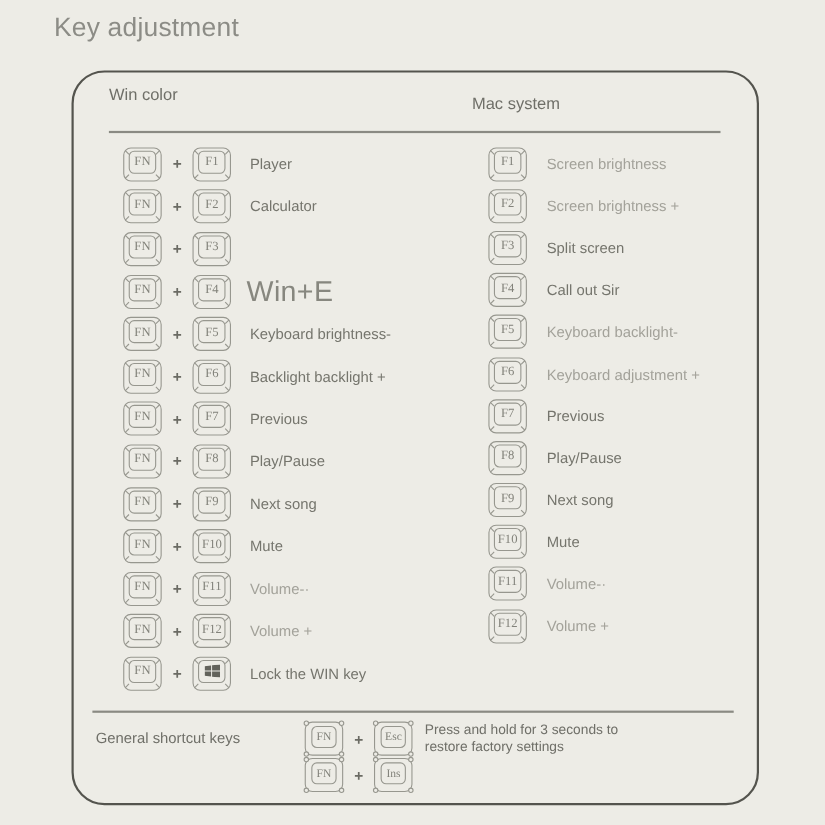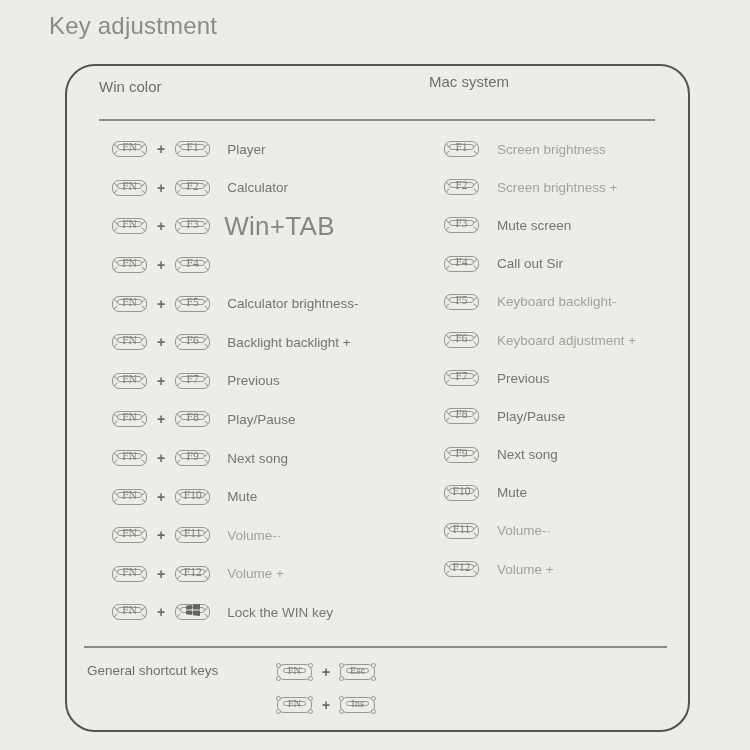--- a/index.html
+++ b/index.html
@@ -21,29 +21,29 @@
     background:var(--bg);
     font-family:"Liberation Sans", sans-serif;
   }
   .title{position:absolute;left:49px;top:12px;font-size:24px;color:var(--title);letter-spacing:0.2px;}
   .panel{
     position:absolute;left:65px;top:64px;width:625px;height:668px;
     border:2px solid var(--panel-border);border-radius:30px;box-sizing:border-box;
   }
   .hdr{position:absolute;font-size:15px;color:var(--header);}
   #hdr-win{left:32px;top:12px;}
-  #hdr-mac{left:362px;top:7px;}
+  #hdr-mac{left:362px;top:20px;}
   .hdr-divider{position:absolute;left:32px;top:53px;width:556px;height:2px;background:var(--divider);}
   .col{position:absolute;}
   #win-col{left:45px;top:64px;}
   #mac-col{left:377px;top:64px;}
   .krow{display:flex;align-items:center;height:38.6px;}
   #mac-col .krow{height:38.2px;}
   
-  .key{position:relative;width:35px;height:16px;border:1.5px solid var(--key-border);
+  .key{position:relative;width:35px;height:31px;border:1.5px solid var(--key-border);
        border-radius:7px;box-sizing:border-box;flex:none;background:transparent;}
   .key-inner{position:absolute;left:4px;right:4px;top:2px;bottom:6px;
        border:1.2px solid var(--key-border);border-radius:5px;
        display:flex;align-items:center;justify-content:center;
        font-family:"Liberation Serif", serif;font-size:11.5px;color:var(--key-text);}
   .tick{position:absolute;width:5px;height:1px;background:var(--key-border);}
   .tick.tl{left:0;top:3px;transform:rotate(45deg);}
   .tick.tr{right:0;top:3px;transform:rotate(-45deg);}
   .tick.bl{left:0;bottom:3px;transform:rotate(-45deg);}
   .tick.br{right:0;bottom:3px;transform:rotate(45deg);}
@@ -124,56 +124,56 @@
           <span class="tick br"></span>
         </span>
         <span class="plus">+</span>
         <span class="key">
           <span class="key-inner">F3</span>
           <span class="tick tl"></span>
           <span class="tick tr"></span>
           <span class="tick bl"></span>
           <span class="tick br"></span>
         </span>
-        <span class="klabel large">Win+TAB</span>
       </div>
       <div class="krow">
         <span class="key">
           <span class="key-inner">FN</span>
           <span class="tick tl"></span>
           <span class="tick tr"></span>
           <span class="tick bl"></span>
           <span class="tick br"></span>
         </span>
         <span class="plus">+</span>
         <span class="key">
           <span class="key-inner">F4</span>
           <span class="tick tl"></span>
           <span class="tick tr"></span>
           <span class="tick bl"></span>
           <span class="tick br"></span>
         </span>
+        <span class="klabel large">Win+E</span>
       </div>
       <div class="krow">
         <span class="key">
           <span class="key-inner">FN</span>
           <span class="tick tl"></span>
           <span class="tick tr"></span>
           <span class="tick bl"></span>
           <span class="tick br"></span>
         </span>
         <span class="plus">+</span>
         <span class="key">
           <span class="key-inner">F5</span>
           <span class="tick tl"></span>
           <span class="tick tr"></span>
           <span class="tick bl"></span>
           <span class="tick br"></span>
         </span>
-        <span class="klabel">Calculator brightness-</span>
+        <span class="klabel">Keyboard brightness-</span>
       </div>
       <div class="krow">
         <span class="key">
           <span class="key-inner">FN</span>
           <span class="tick tl"></span>
           <span class="tick tr"></span>
           <span class="tick bl"></span>
           <span class="tick br"></span>
         </span>
         <span class="plus">+</span>
@@ -339,21 +339,21 @@
         <span class="klabel muted">Screen brightness +</span>
       </div>
       <div class="krow">
         <span class="key">
           <span class="key-inner">F3</span>
           <span class="tick tl"></span>
           <span class="tick tr"></span>
           <span class="tick bl"></span>
           <span class="tick br"></span>
         </span>
-        <span class="klabel">Mute screen</span>
+        <span class="klabel">Split screen</span>
       </div>
       <div class="krow">
         <span class="key">
           <span class="key-inner">F4</span>
           <span class="tick tl"></span>
           <span class="tick tr"></span>
           <span class="tick bl"></span>
           <span class="tick br"></span>
         </span>
         <span class="klabel">Call out Sir</span>
@@ -452,20 +452,21 @@
           <span class="dot br"></span>
         </span>
         <span class="plus">+</span>
         <span class="key dots">
           <span class="key-inner">Esc</span>
           <span class="dot tl"></span>
           <span class="dot tr"></span>
           <span class="dot bl"></span>
           <span class="dot br"></span>
         </span>
+        <span class="klabel">Press and hold for 3 seconds to restore factory settings</span>
       </div>
       <div class="krow">
         <span class="key dots">
           <span class="key-inner">FN</span>
           <span class="dot tl"></span>
           <span class="dot tr"></span>
           <span class="dot bl"></span>
           <span class="dot br"></span>
         </span>
         <span class="plus">+</span>

